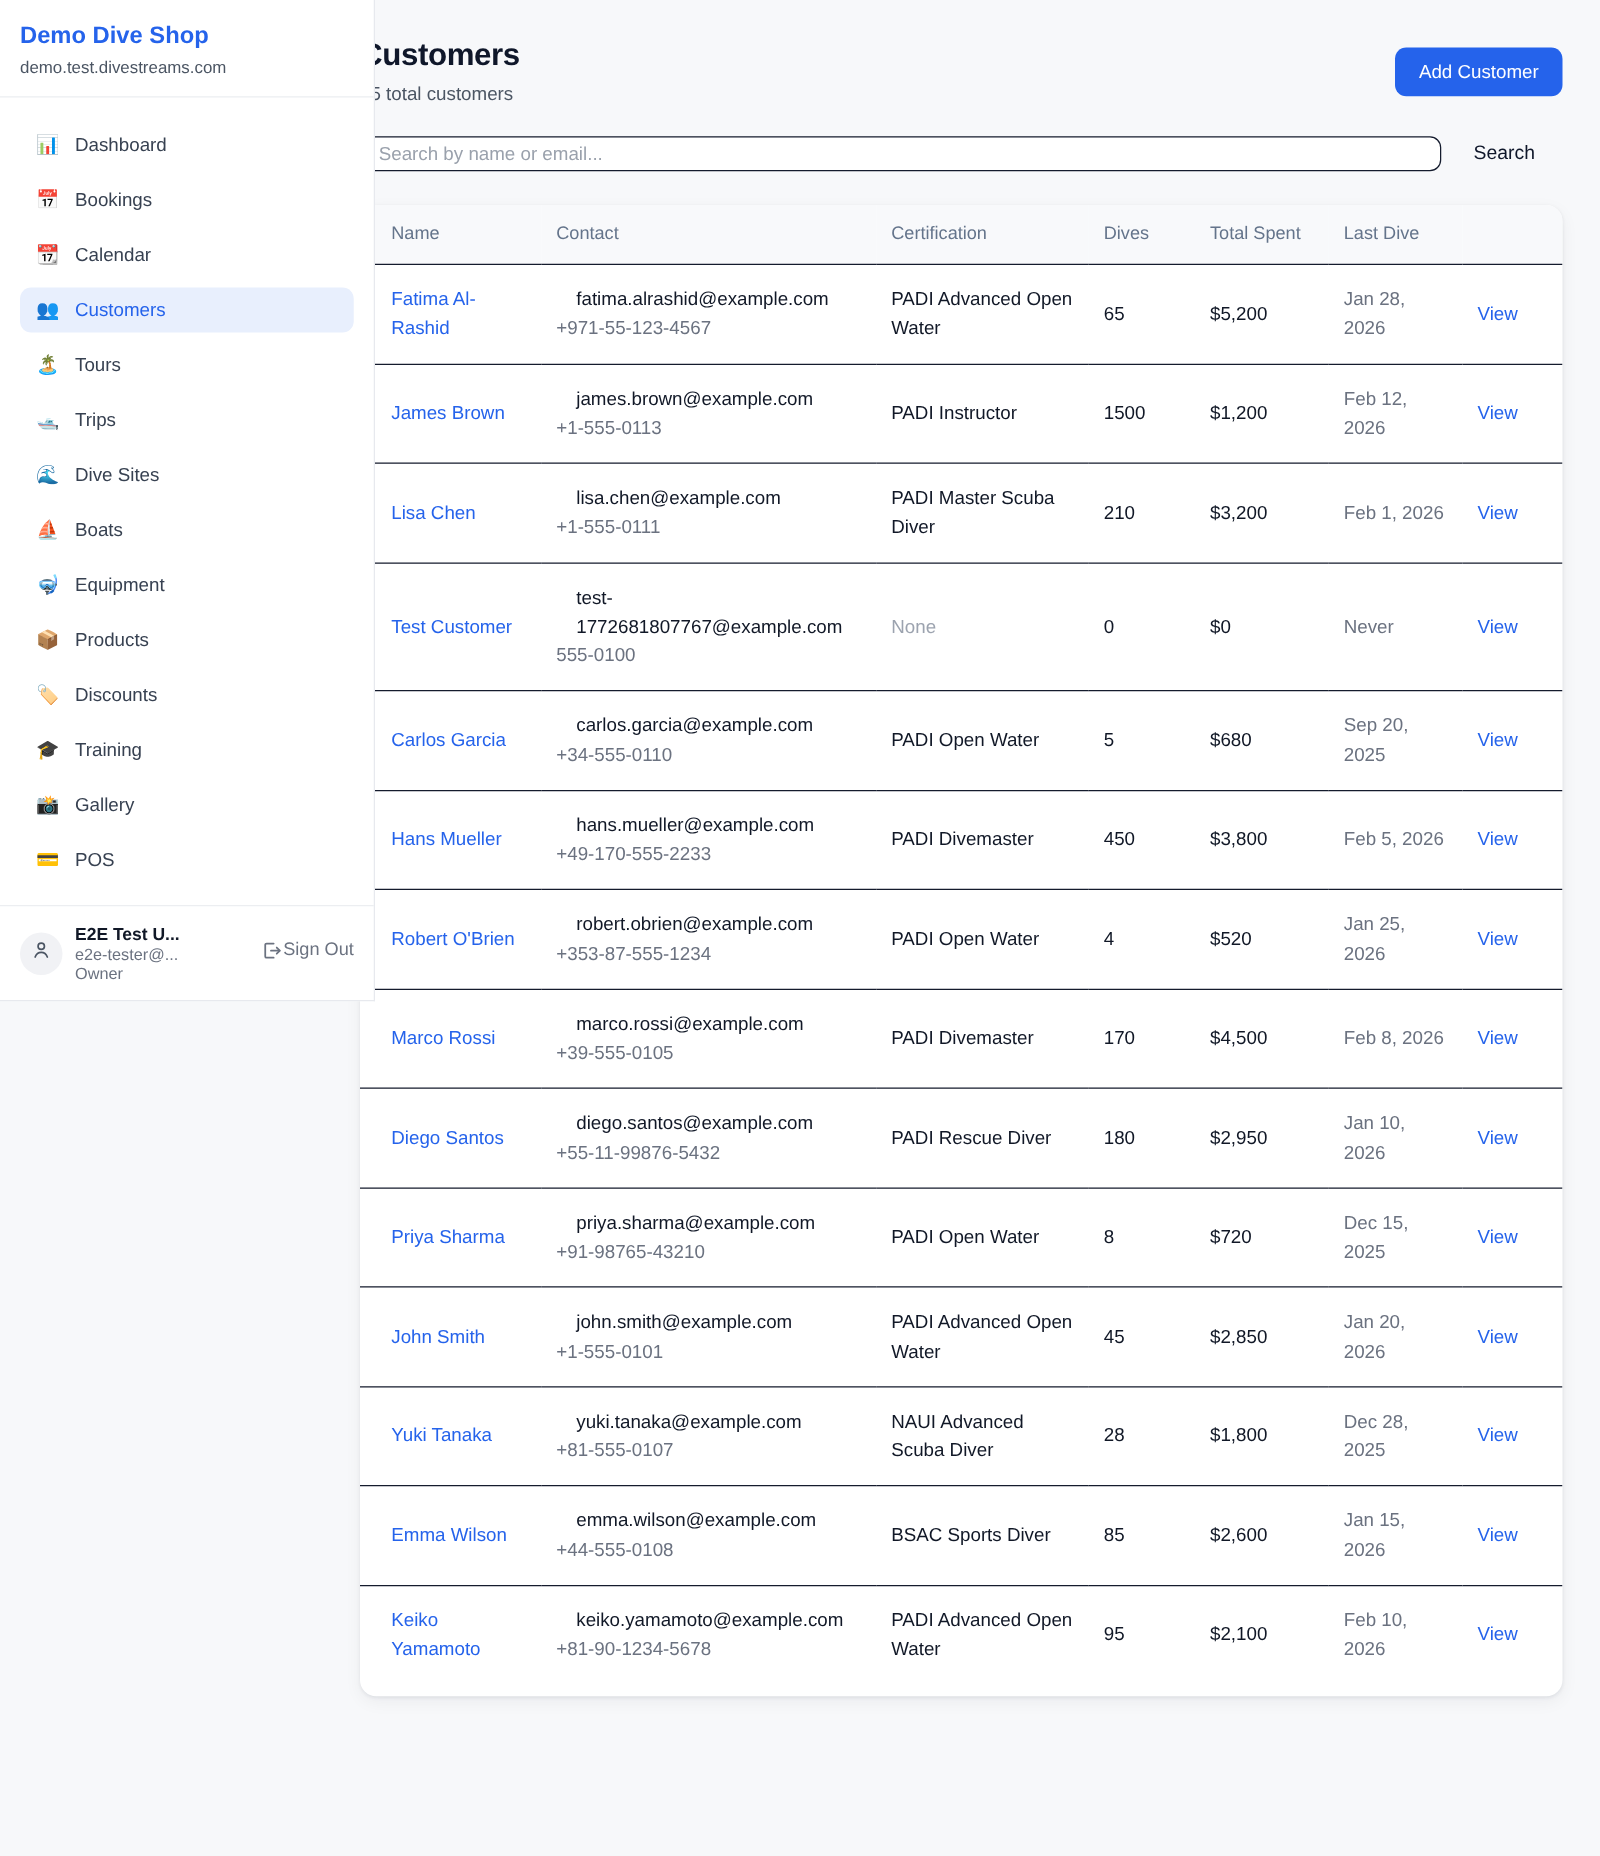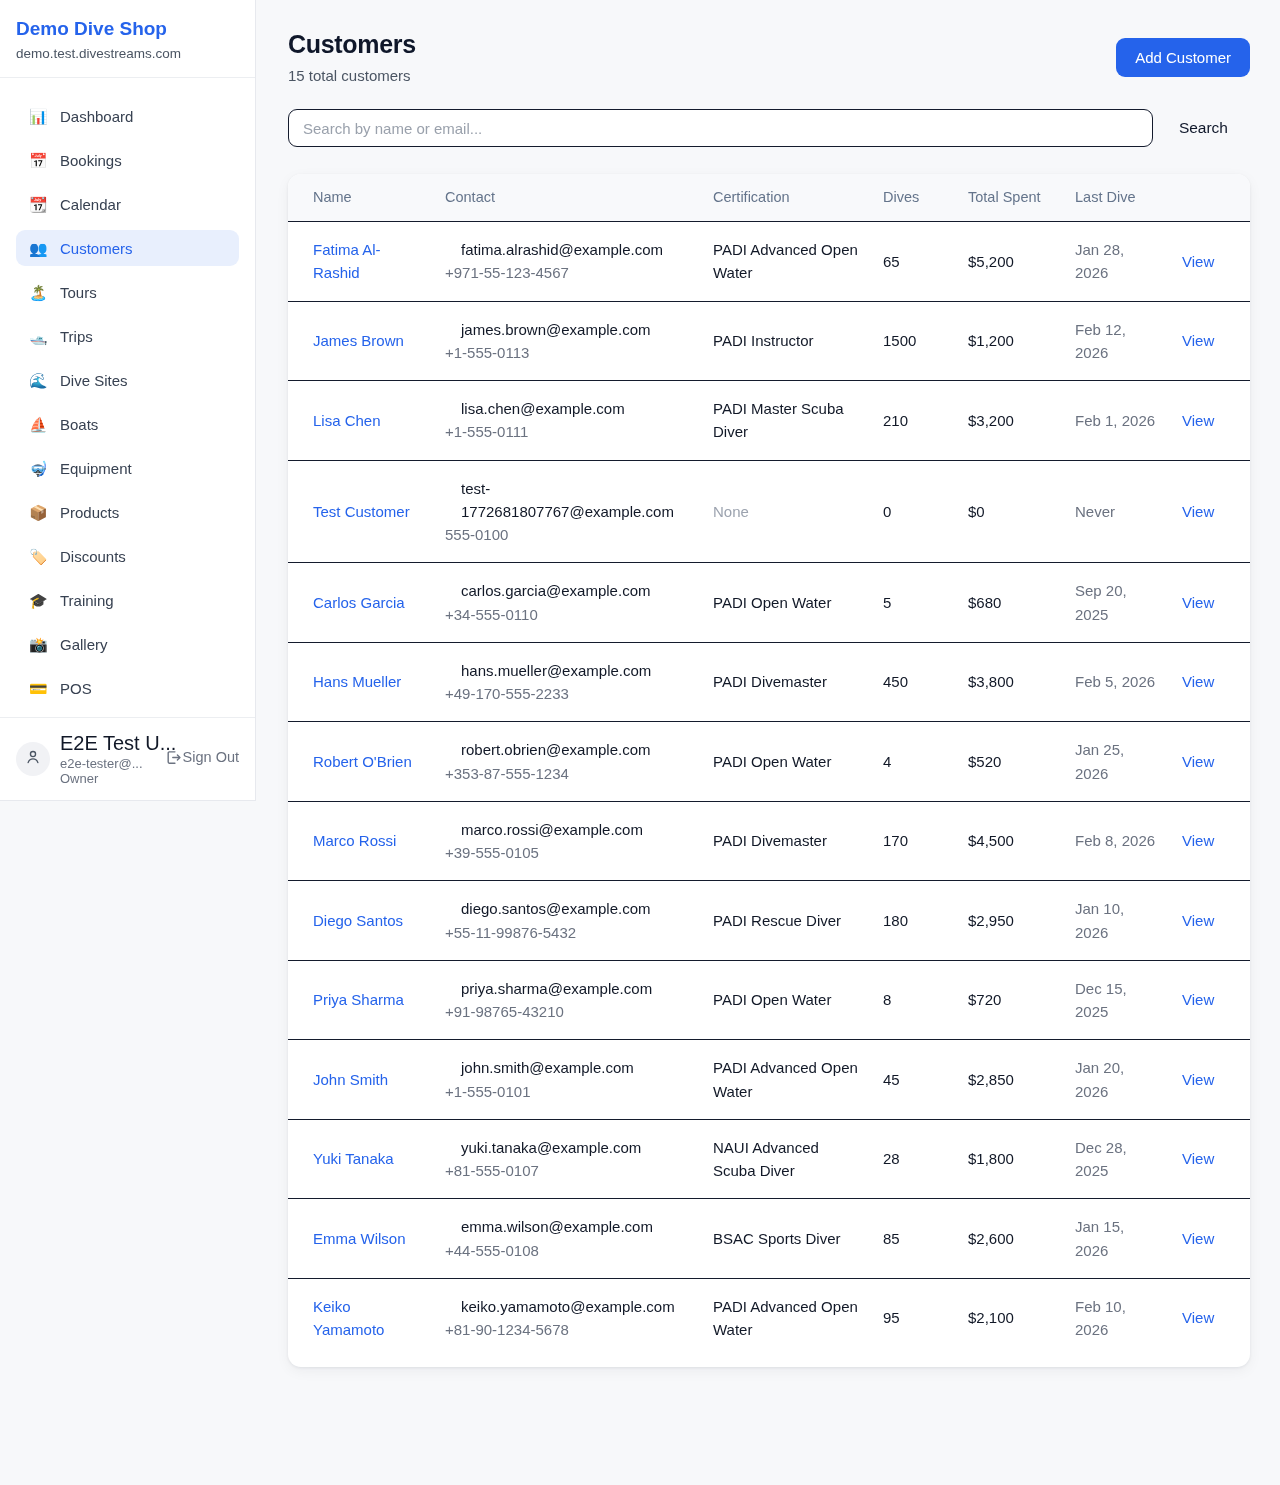--- a/index.html
+++ b/index.html
@@ -9,21 +9,21 @@
     background: #f7f8fa;
     color: #111827;
     min-height: 1485px;
     position: relative;
   }
 
   
   .sidebar {
     position: absolute;
     left: 0; top: 0;
-    width: 256px;
+    width: 300px;
     height: 801px;
     background: #ffffff;
     border-right: 1px solid #e7e9ee;
     border-bottom: 1px solid #e7e9ee;
     display: flex;
     flex-direction: column;
   }
   .sidebar-header {
     padding: 18px 18px 16px 16px;
     border-bottom: 1px solid #eceef1;
@@ -76,22 +76,22 @@
     width: 34px;
     height: 34px;
     border-radius: 50%;
     background: #f1f2f5;
     display: flex;
     align-items: center;
     justify-content: center;
   }
   .user-block { min-width: 0; flex: 1 1 auto; }
   .user-name {
-    font-size: 20px;
-    font-weight: normal;
+    font-size: 14px;
+    font-weight: bold;
     color: #111827;
     white-space: nowrap;
     margin-bottom: 1px;
   }
   .user-email, .user-role {
     font-size: 13px;
     color: #6b7280;
     white-space: nowrap;
   }
   .signout-btn {
@@ -141,21 +141,21 @@
     cursor: pointer;
   }
 
   .search-row {
     display: flex;
     align-items: center;
     margin-top: 25px;
   }
   .search-input {
     flex: 1 1 auto;
-    height: 38px;
+    height: 28px;
     border: 1px solid #141b2d;
     border-radius: 9px;
     background: #ffffff;
     font-family: inherit;
     font-size: 15px;
     color: #111827;
     padding: 0 14px;
     outline: none;
   }
   .search-input::placeholder { color: #9aa1ac; }

